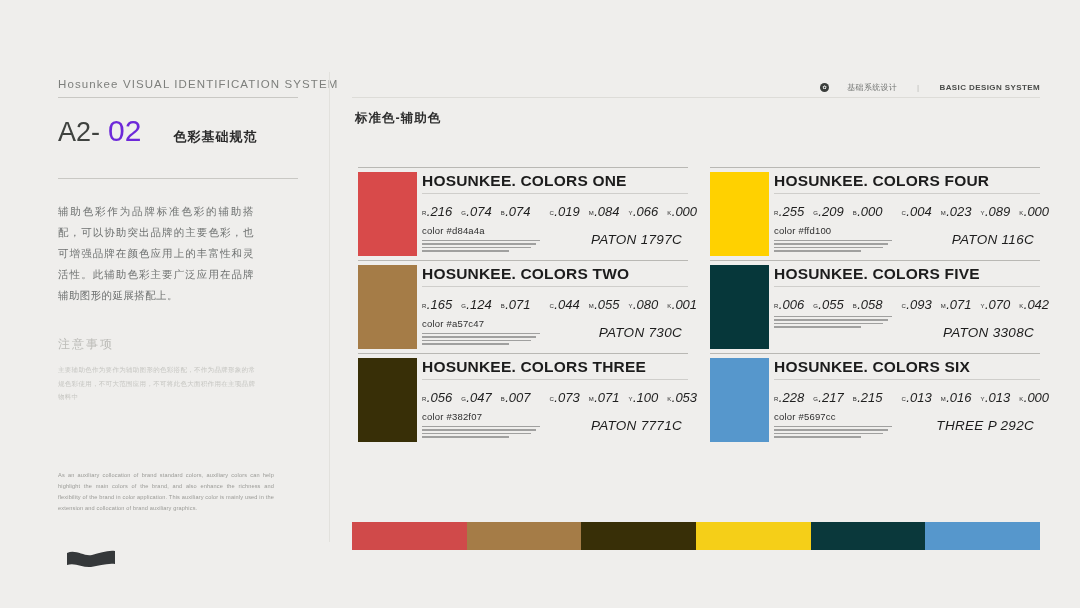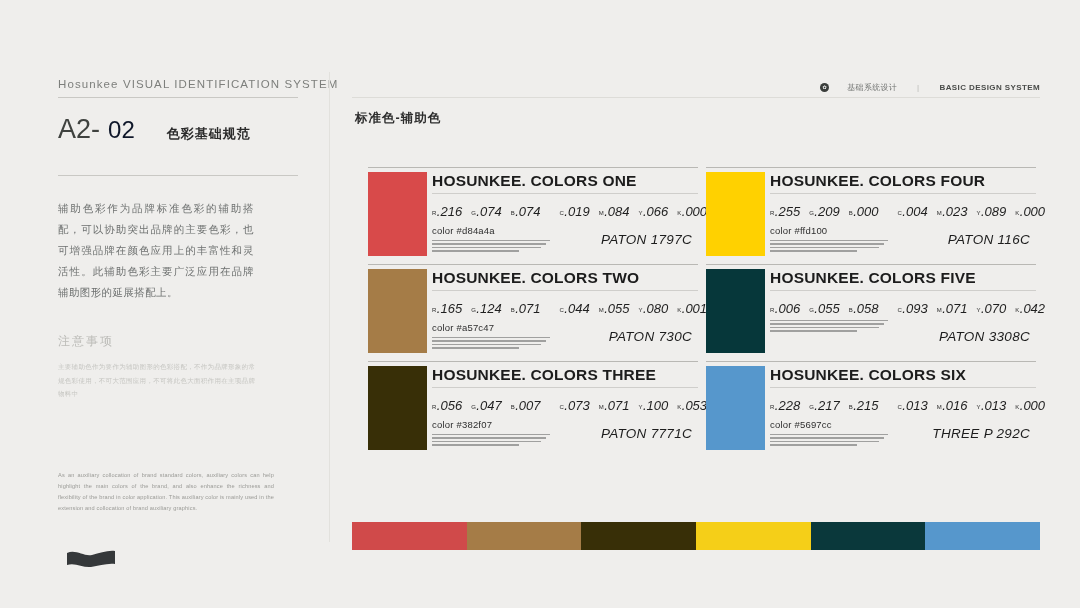--- a/index.html
+++ b/index.html
@@ -18,21 +18,21 @@
   .brandline{
     font-size:11.5px;letter-spacing:1.1px;color:#7d7f7c;
     font-weight:400;white-space:nowrap;
   }
   .rule{height:1px;background:#c9c8c4;margin-top:7px;}
 
   .seccode{
     margin-top:16px;display:flex;align-items:baseline;gap:6px;
   }
   .seccode .a2{font-size:27px;color:#3f423f;letter-spacing:0px;font-weight:400;}
-  .seccode .num{font-size:24px;color:#0f172a;font-weight:400;margin-left:2px;letter-spacing:0px;}
+  .seccode .num{font-size:30px;color:#6d28d9;font-weight:400;margin-left:2px;letter-spacing:0px;}
   .seccode .cn{
     font-size:13px;color:#2b2b2b;font-weight:700;margin-left:26px;
     letter-spacing:1px;
     text-align:right;
   }
   .rule2{height:1px;background:#c9c8c4;margin-top:30px;}
 
   .intro{
     margin-top:22px;font-size:10.5px;line-height:2.0;color:#6e7170;
     letter-spacing:0.4px;text-align:justify;width:196px;
@@ -75,24 +75,24 @@
 
   .metarule{position:absolute;left:352px;right:40px;top:97px;height:1px;background:#dddcd8;}
 
   .sectitle{
     position:absolute;left:355px;top:110px;
     font-size:12.5px;font-weight:700;color:#2d2d2d;letter-spacing:1px;
   }
 
   
   .grid{
-    position:absolute;left:368px;top:167px;
+    position:absolute;left:358px;top:167px;
     width:682px;
     display:grid;grid-template-columns:330px 330px;
-    column-gap:22px;row-gap:4px;gap:8px;
+    column-gap:22px;row-gap:4px;
   }
   .card{position:relative;height:89px;}
   .card .toprule{position:absolute;left:0;right:0;top:0;height:1px;background:#b9b8b4;}
   .swatch{
     position:absolute;left:0;top:5px;width:59px;height:84px;
   }
   .cbody{position:absolute;left:64px;right:0;top:0;height:100%;}
 
   .cname{
     font-size:15.5px;font-weight:700;color:#1c1c1c;letter-spacing:0.2px;

